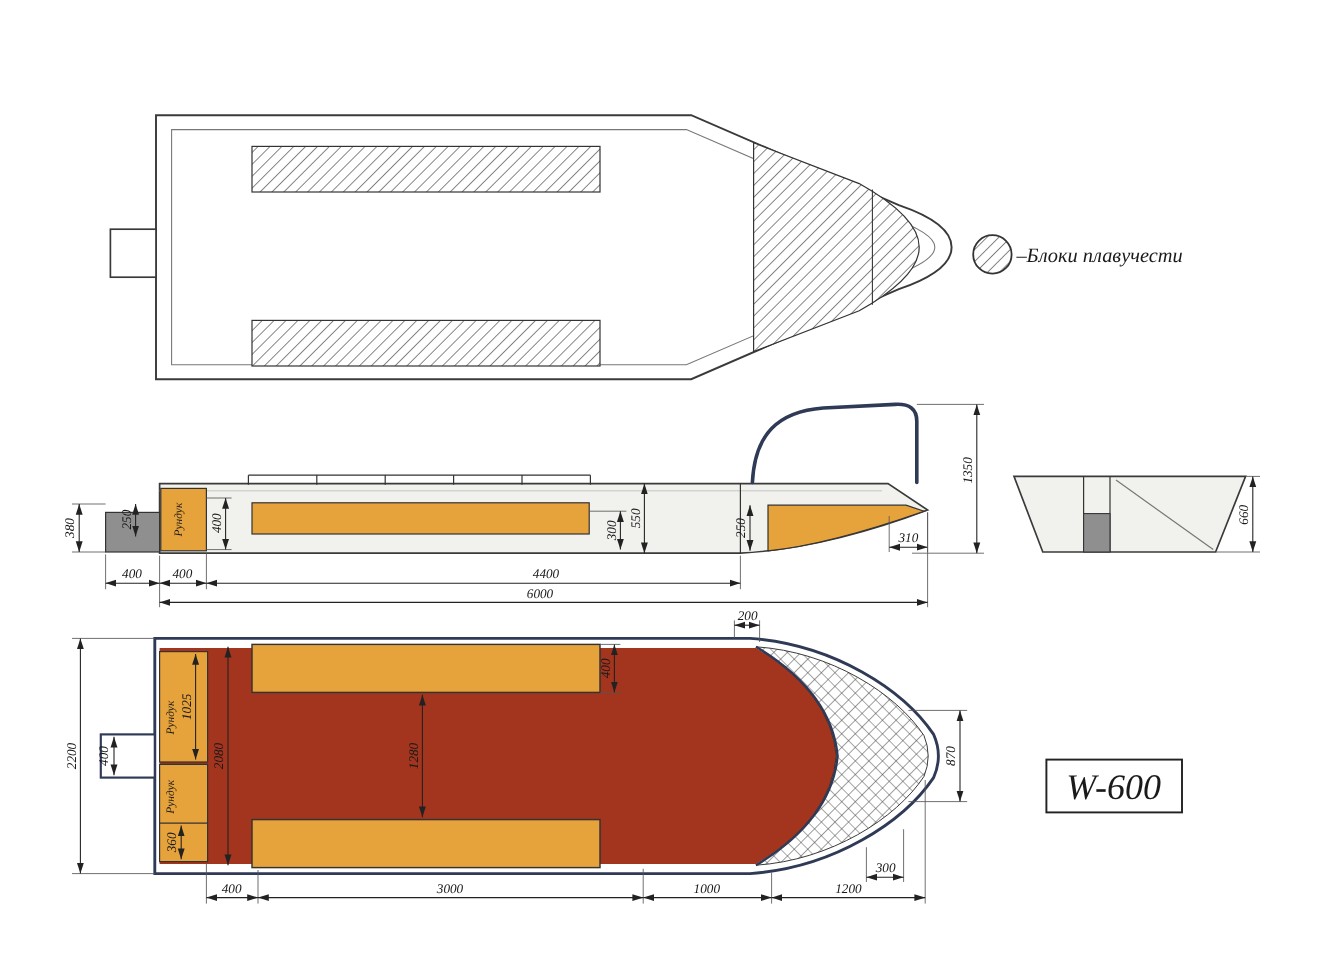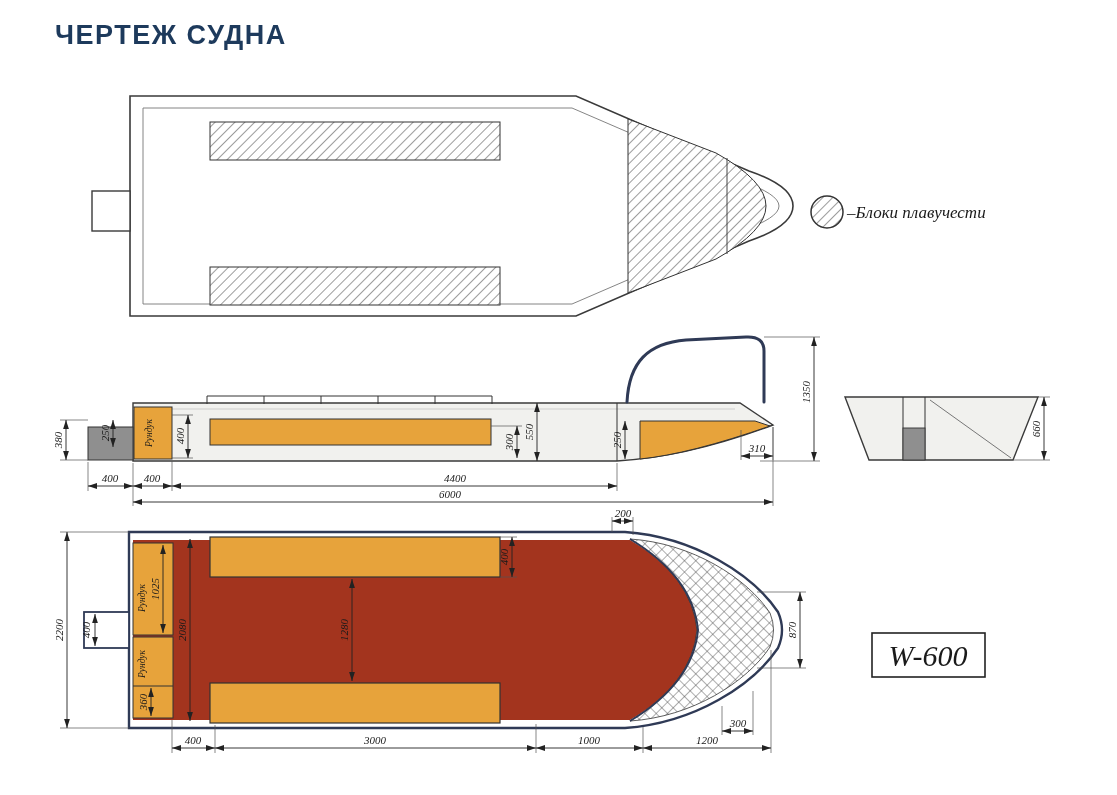--- a/index.html
+++ b/index.html
@@ -33,21 +33,20 @@
   .legend-text { font-size: 17px; }
   .model-text { font-size: 30px; }
   .ext { stroke: #555; stroke-width: 0.7; }
   .dimline { stroke: #222; stroke-width: 0.9; }
   .thin { stroke: #333; stroke-width: 1; fill: none; }
 </style>
 </head>
 <body>
 
 <div class="page">
-  <h1 class="title">ЧЕРТЕЖ СУДНА</h1>
 
   <svg width="1117" height="795" viewBox="0 0 1117 795">
     <defs>
       <pattern id="hatch45" patternUnits="userSpaceOnUse" width="7" height="7" patternTransform="rotate(45)">
         <rect width="7" height="7" fill="#ffffff"></rect>
         <line x1="0" y1="0" x2="0" y2="7" stroke="#4a4a4a" stroke-width="1.1"></line>
       </pattern>
       <pattern id="cross45" patternUnits="userSpaceOnUse" width="8" height="8" patternTransform="rotate(45)">
         <rect width="8" height="8" fill="#ffffff"></rect>
         <path d="M0,0 L0,8 M0,0 L8,0" stroke="#4a4a4a" stroke-width="0.9" fill="none"></path>

